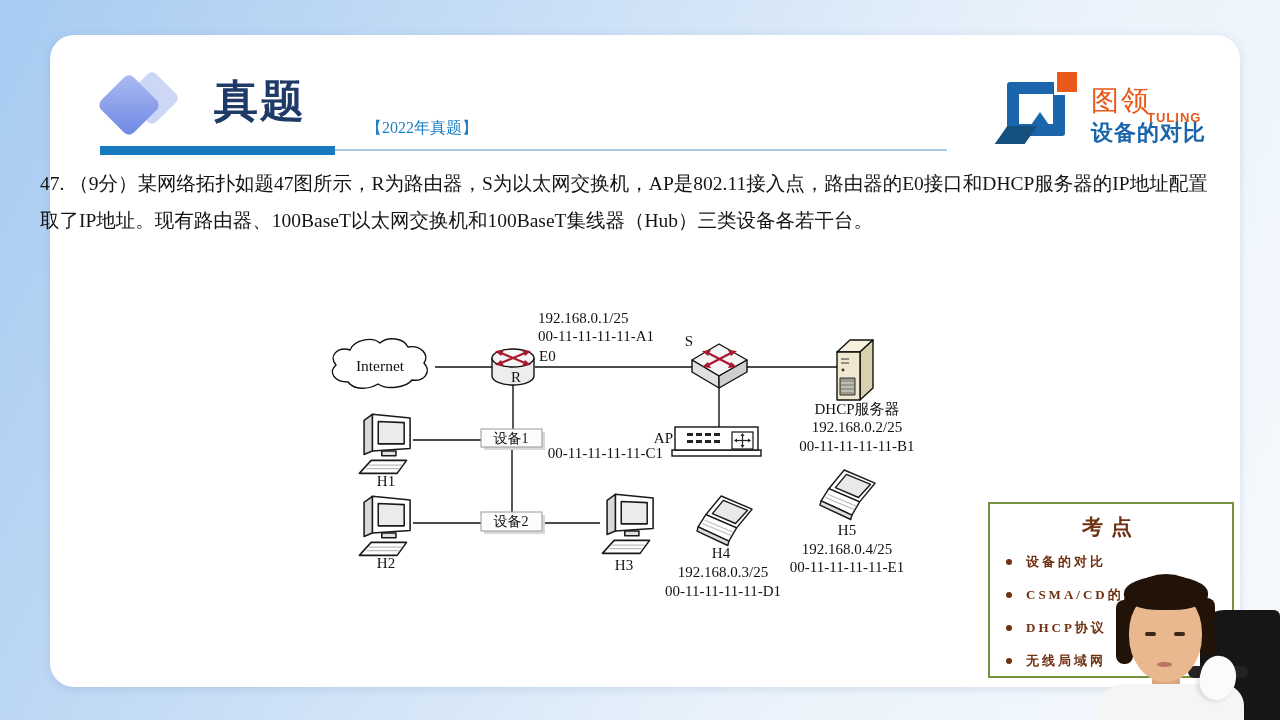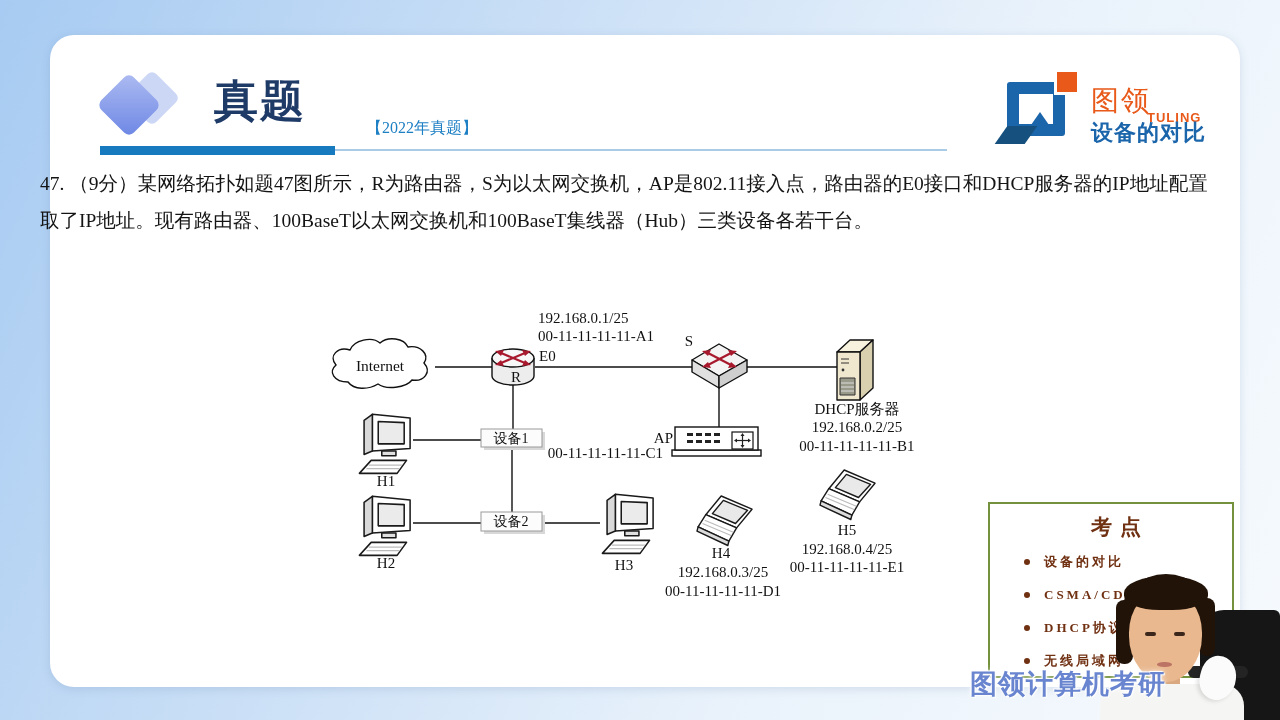--- a/index.html
+++ b/index.html
@@ -24,21 +24,21 @@
   .lg-flap{position:absolute;left:-4px;top:56px;width:30px;height:18px;background:#15507f;transform:skewX(-35deg);}
   .lg-cn{position:absolute;left:86px;top:12px;font-size:28px;font-weight:400;color:#e8591a;font-family:"Liberation Sans",sans-serif;letter-spacing:2px;}
   .lg-en{position:absolute;left:142px;top:40px;font-size:13px;font-weight:bold;color:#e8591a;font-family:"Liberation Sans",sans-serif;letter-spacing:1px;}
   .lg-tag{position:absolute;left:86px;top:48px;font-size:22px;font-weight:900;color:#1b65ab;font-family:"Liberation Sans",sans-serif;letter-spacing:1px;}
   
   .question{left:40px;top:165px;width:1210px;color:#141414;font-size:19.5px;line-height:37px;white-space:nowrap;}
   
   .diagram{left:320px;top:300px;}
   .diagram text{font-family:"Liberation Serif","DejaVu Serif",serif;fill:#111;}
   
-  .keypoints{left:988px;top:502px;width:246px;height:176px;background:#fff;border:2px solid #74923e;box-sizing:border-box;padding-left:18px;}
+  .keypoints{left:988px;top:502px;width:246px;height:176px;background:#fff;border:2px solid #74923e;box-sizing:border-box;}
   .kp-title{text-align:center;margin-top:9px;font-size:21px;font-weight:bold;color:#703012;letter-spacing:8px;}
   .kp-item{display:flex;align-items:flex-start;margin:9px 0 0 16px;}
   .kp-dot{width:6px;height:6px;border-radius:50%;background:#703012;margin:9px 14px 0 0;flex:none;}
   .kp-text{font-size:13px;font-weight:bold;color:#703012;letter-spacing:3px;line-height:24px;white-space:nowrap;}
   
   .webcam{left:1050px;top:570px;width:230px;height:150px;z-index:5;}
   .wc{position:absolute;}
   .chair{left:150px;top:40px;width:80px;height:110px;background:#161616;border-radius:24px 6px 0 0;}
   .chair-arm{left:138px;top:96px;width:60px;height:12px;background:#242424;border-radius:6px;}
   .hair{left:70px;top:4px;width:92px;height:88px;background:#221309;border-radius:50% 50% 46% 46%;}
@@ -264,15 +264,14 @@
     <div class="wc neck"></div>
     <div class="wc face"></div>
     <div class="wc bangs"></div>
     <div class="wc eye l"></div>
     <div class="wc eye r"></div>
     <div class="wc mouth"></div>
     <div class="wc shirt"></div>
     <div class="wc bow"></div>
   </div>
 
-  <div class="abs wm-brand">图领计算机考研</div>
 
 </div>
 
 </body></html>

